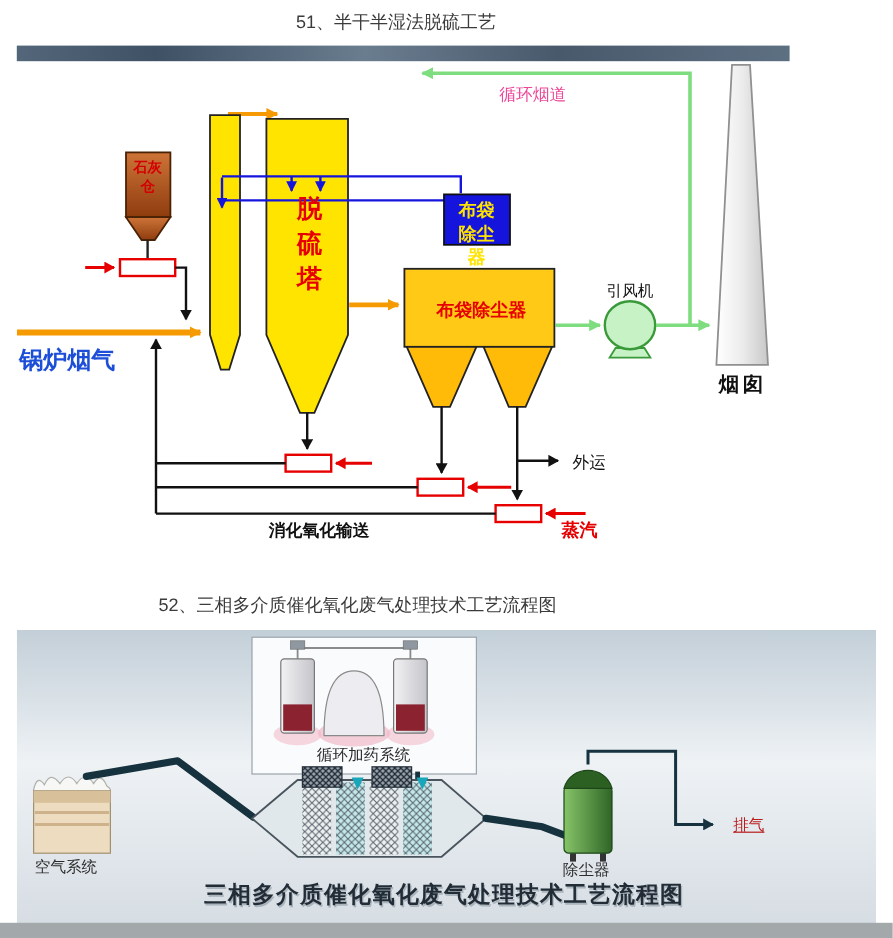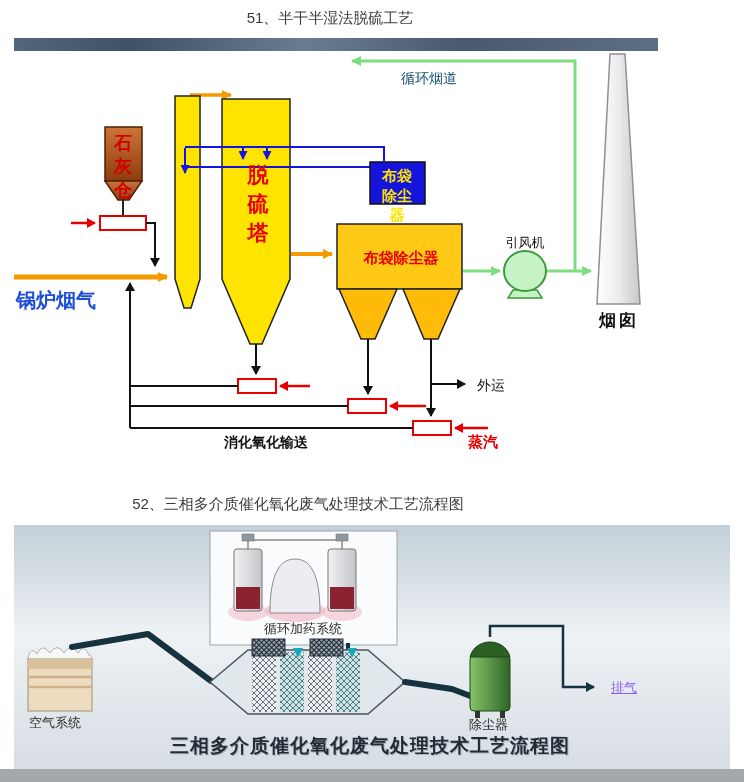--- a/index.html
+++ b/index.html
@@ -108,22 +108,22 @@
     <rect x="399" y="370" width="38" height="14" fill="#fff" stroke="#e60000" stroke-width="2"></rect>
     <line x1="474" y1="377" x2="441" y2="377" stroke-width="2.5" marker-end="url(#aR)" stroke="#e60000"></line>
 
     <line x1="224" y1="335" x2="116" y2="335" stroke="#111" stroke-width="2"></line>
     <line x1="334" y1="355" x2="116" y2="355" stroke="#111" stroke-width="2"></line>
     <line x1="399" y1="377" x2="116" y2="377" stroke="#111" stroke-width="2"></line>
     <line x1="116" y1="377" x2="116" y2="232" stroke="#111" stroke-width="2" marker-end="url(#aK)"></line>
   </g>
 </svg>
 
-<div class="lbl" style="left:401px;top:70px;font-size:14px;color:#0c4a6e;">循环烟道</div>
-<div class="lbl wrap" style="left:108px;top:132px;width:30px;text-align:center;font-size:18px;font-weight:bold;color:#d40000;line-height:1.3;">石灰仓</div>
+<div class="lbl" style="left:416px;top:70px;font-size:14px;color:#ec4899;">循环烟道</div>
+<div class="lbl wrap" style="left:108px;top:132px;width:30px;text-align:center;font-size:12px;font-weight:bold;color:#d40000;line-height:1.3;">石灰仓</div>
 <div class="lbl wrap" style="left:246px;top:161px;width:24px;text-align:center;font-size:21px;font-weight:bold;color:#e60000;line-height:1.38;">脱硫塔</div>
 <div class="lbl wrap" style="left:379px;top:166px;width:36px;text-align:center;font-size:15px;font-weight:bold;color:#ffe400;line-height:1.3;">布袋除尘器</div>
 <div class="lbl" style="left:337px;top:249px;width:128px;text-align:center;font-size:15px;font-weight:bold;color:#e60000;">布袋除尘器</div>
 <div class="lbl" style="left:501px;top:234px;width:48px;text-align:center;font-size:13px;color:#111;">引风机</div>
 <div class="lbl" style="left:599px;top:309px;font-size:17px;font-weight:bold;color:#111;letter-spacing:3px;">烟囱</div>
 <div class="lbl" style="left:16px;top:287px;font-size:20px;font-weight:bold;color:#1d4ed8;">锅炉烟气</div>
 <div class="lbl" style="left:477px;top:377px;font-size:14px;color:#111;">外运</div>
 <div class="lbl" style="left:224px;top:434px;font-size:14px;font-weight:bold;color:#111;">消化氧化输送</div>
 <div class="lbl" style="left:468px;top:433px;font-size:15px;font-weight:bold;color:#e60000;">蒸汽</div>
 
@@ -212,16 +212,16 @@
     <rect x="456" y="130" width="40" height="56" rx="4" fill="url(#gDC)" stroke="#1d4718"></rect>
     <path d="M456,132 C461,112 491,112 496,132 Z" fill="#2c6023" stroke="#1d4718"></path>
   </g>
 
   <polyline points="476,112 476,101 549,101 549,162 580,162" fill="none" stroke-width="2.5" marker-end="url(#aT)" stroke="#16323f"></polyline>
 </svg>
 
 <div class="lbl" style="left:264px;top:620px;font-size:13px;color:#2b2b2b;">循环加药系统</div>
 <div class="lbl" style="left:29px;top:714px;font-size:13px;color:#2b2b2b;">空气系统</div>
 <div class="lbl" style="left:469px;top:716px;font-size:13px;color:#2b2b2b;">除尘器</div>
-<div class="lbl" style="left:611px;top:679px;font-size:13px;color:#8b5cf6;text-decoration:underline;">排气</div>
+<div class="lbl" style="left:611px;top:679px;font-size:13px;color:#b91c1c;text-decoration:underline;">排气</div>
 <div class="lbl caption" style="left:80px;top:733px;width:580px;">三相多介质催化氧化废气处理技术工艺流程图</div>
 
 <div class="botbar"></div>
 
 </body></html>

